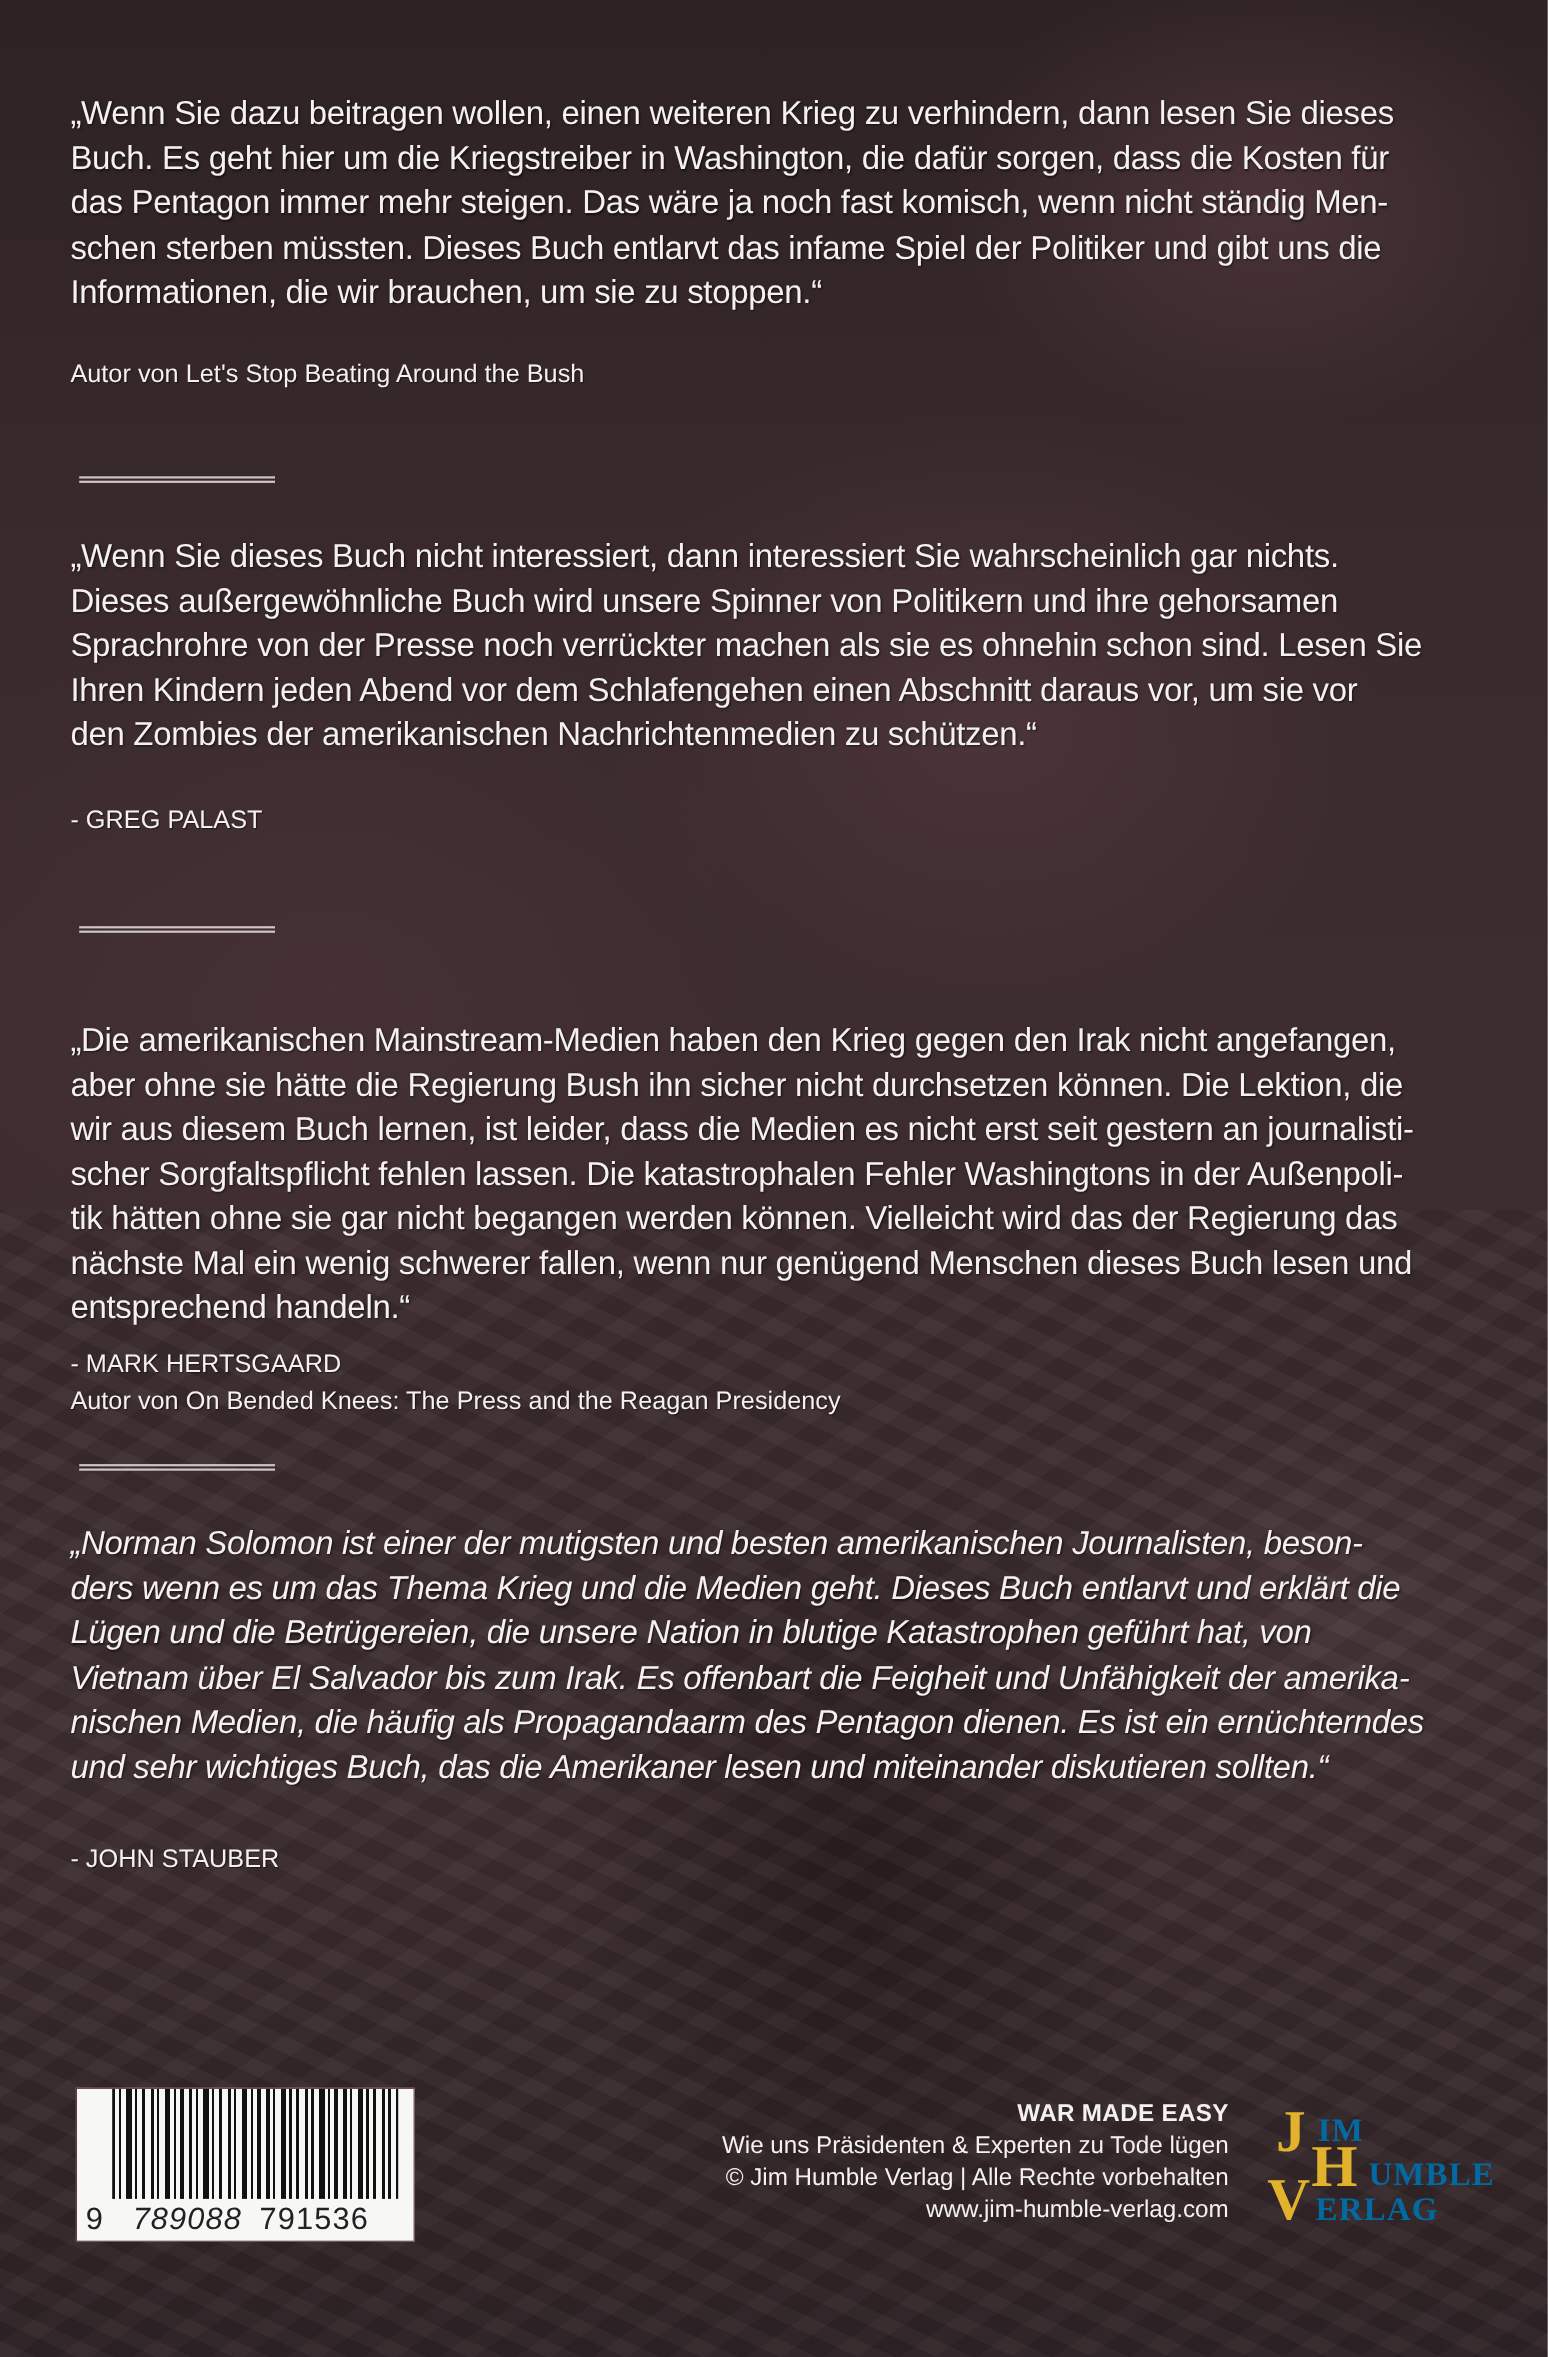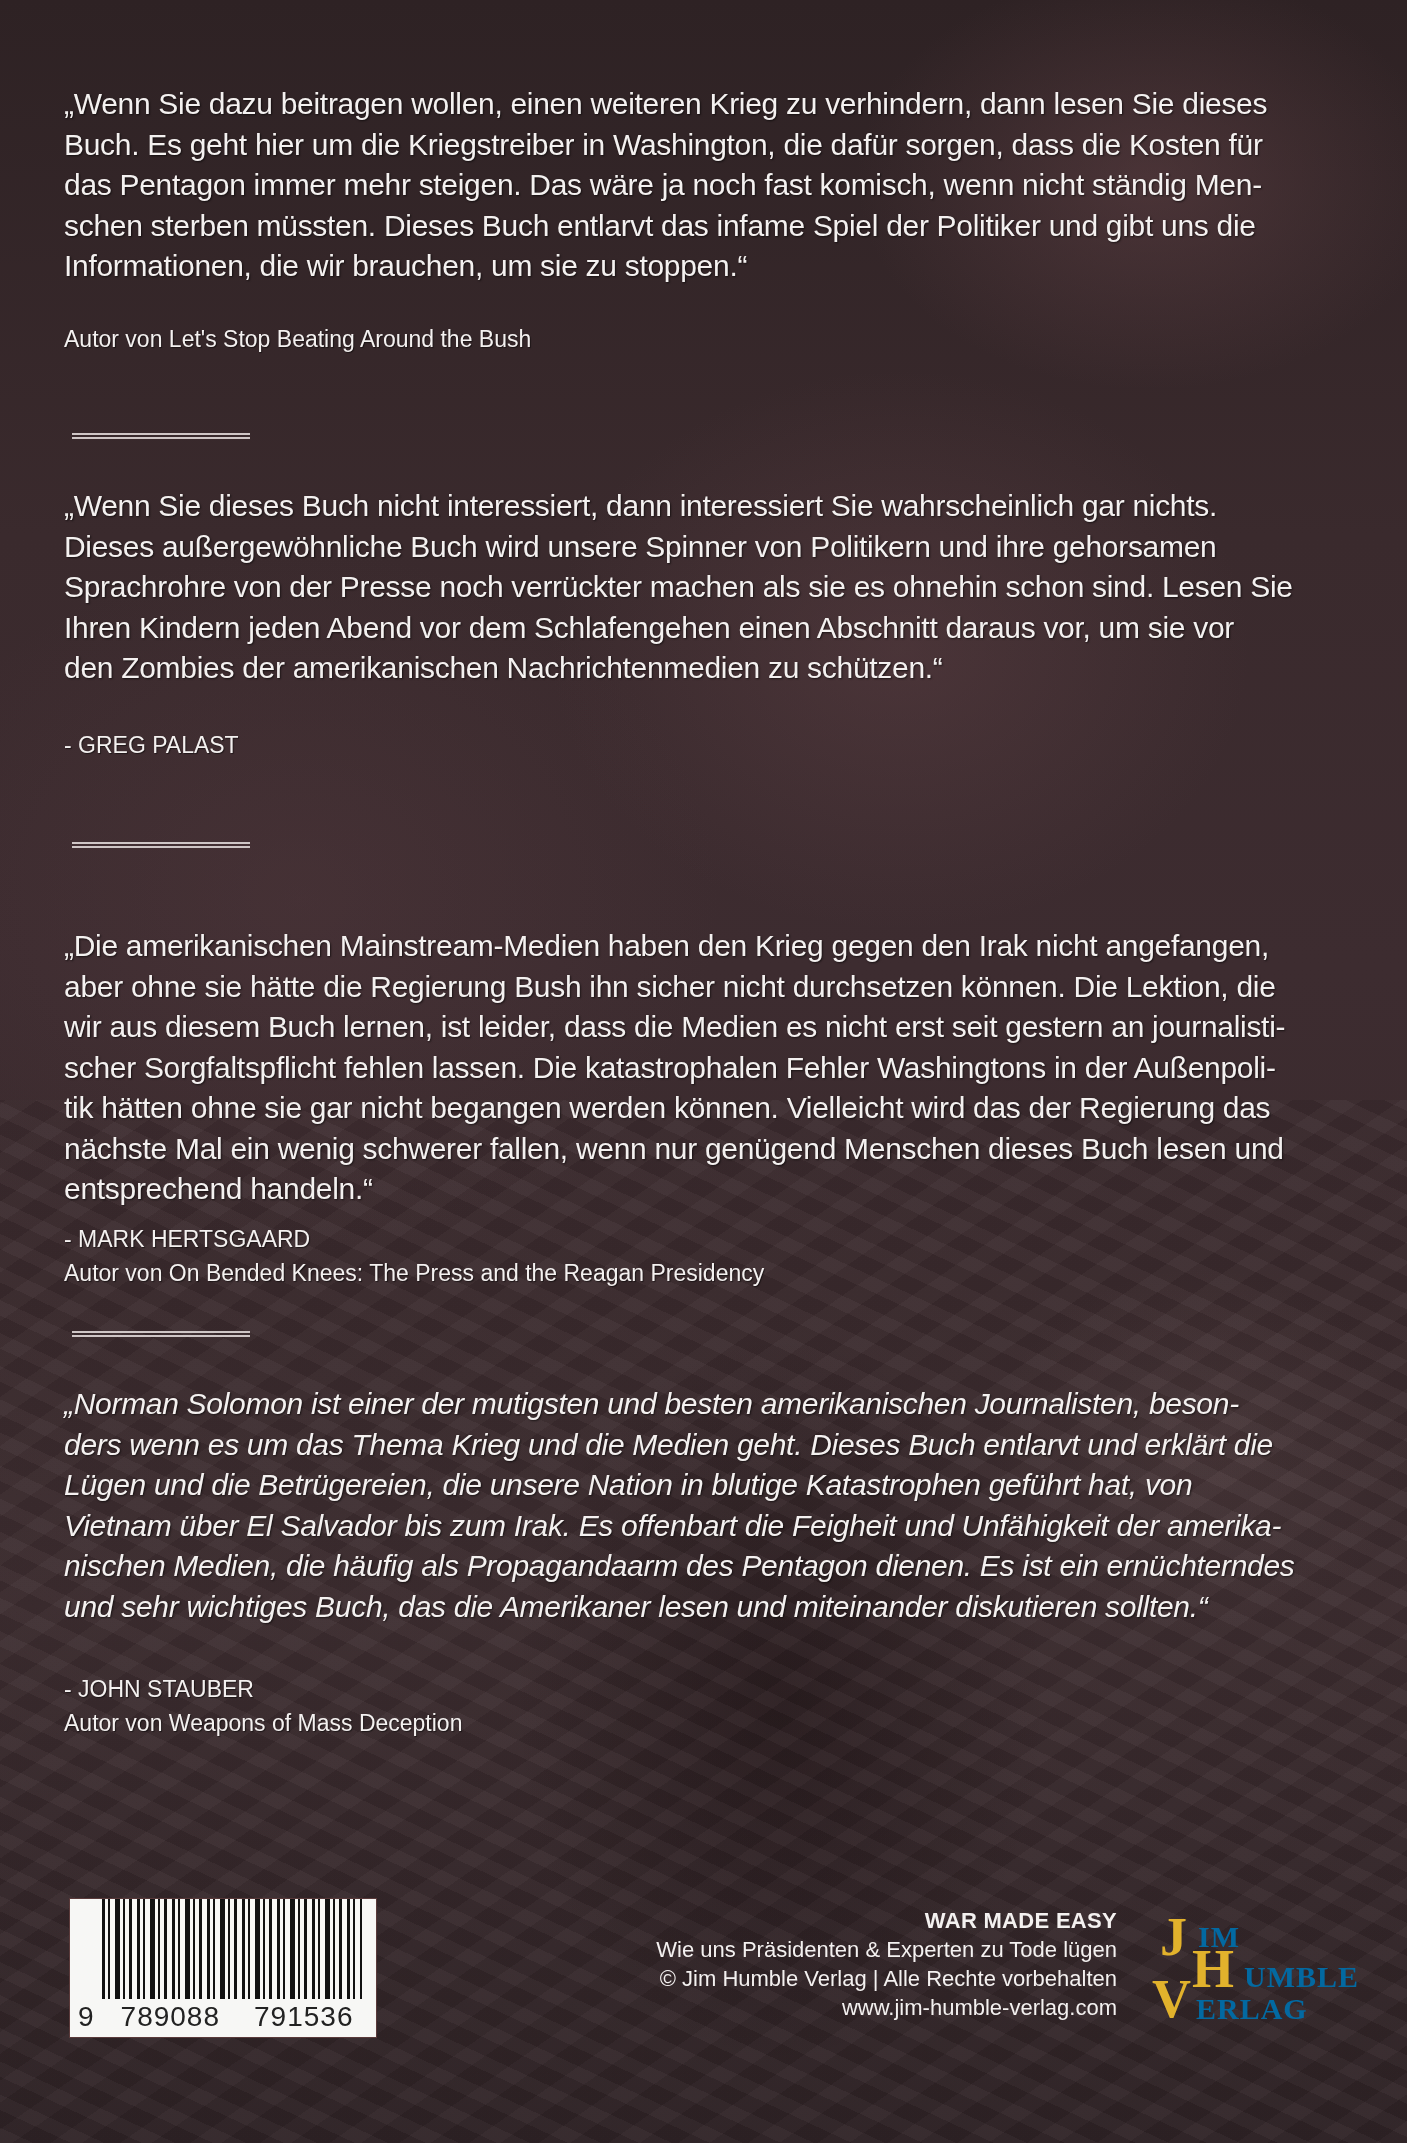--- a/index.html
+++ b/index.html
@@ -58,21 +58,21 @@
         #111 13px 18px, transparent 18px 21px, #111 21px 23px, transparent 23px 27px,
         #111 27px 30px, transparent 30px 35px);
     }
     .barcode .digits {
       position: absolute; left: 8px; bottom: 4px; width: 290px;
       font-family: "Liberation Sans", sans-serif; font-size: 28px; color: #222;
       background: #f7f7f5; padding-top: 2px; letter-spacing: 1px;
     }
     .barcode .digits span { display: inline-block; }
     .barcode .d-first { margin-right: 26px; }
-    .barcode .d-mid { margin-right: 34px; }
+    .barcode .d-mid { margin-right: 16px; font-style: italic; }
 
     .imprint {
       position: absolute; right: 290px; top: 1906px; text-align: right;
       font-size: 22px; line-height: 29px;
     }
     .imprint .title { font-weight: bold; letter-spacing: 0.3px; }
 
     .logo {
       position: absolute; left: 1152px; top: 1912px; width: 250px; height: 110px;
       font-family: "Liberation Serif", "DejaVu Serif", serif;
@@ -119,21 +119,20 @@
 <div class="divider" style="top:1331px;"></div>
 
 <div class="quote" style="top:1384px;font-style:italic;">„Norman Solomon ist einer der mutigsten und besten amerikanischen Journalisten, beson-
 ders wenn es um das Thema Krieg und die Medien geht. Dieses Buch entlarvt und erklärt die
 Lügen und die Betrügereien, die unsere Nation in blutige Katastrophen geführt hat, von
 Vietnam über El Salvador bis zum Irak. Es offenbart die Feigheit und Unfähigkeit der amerika-
 nischen Medien, die häufig als Propagandaarm des Pentagon dienen. Es ist ein ernüchterndes
 und sehr wichtiges Buch, das die Amerikaner lesen und miteinander diskutieren sollten.“</div>
 <div class="author" style="top:1672px;">
   <span class="name">- JOHN STAUBER</span>
-  <span class="book">Autor von Weapons of Mass Deception</span>
 </div>
 
 <div class="barcode">
   <div class="bars"></div>
   <div class="digits">
     <span class="d-first">9</span><span class="d-mid">789088</span><span>791536</span>
   </div>
 </div>
 
 <div class="imprint">

